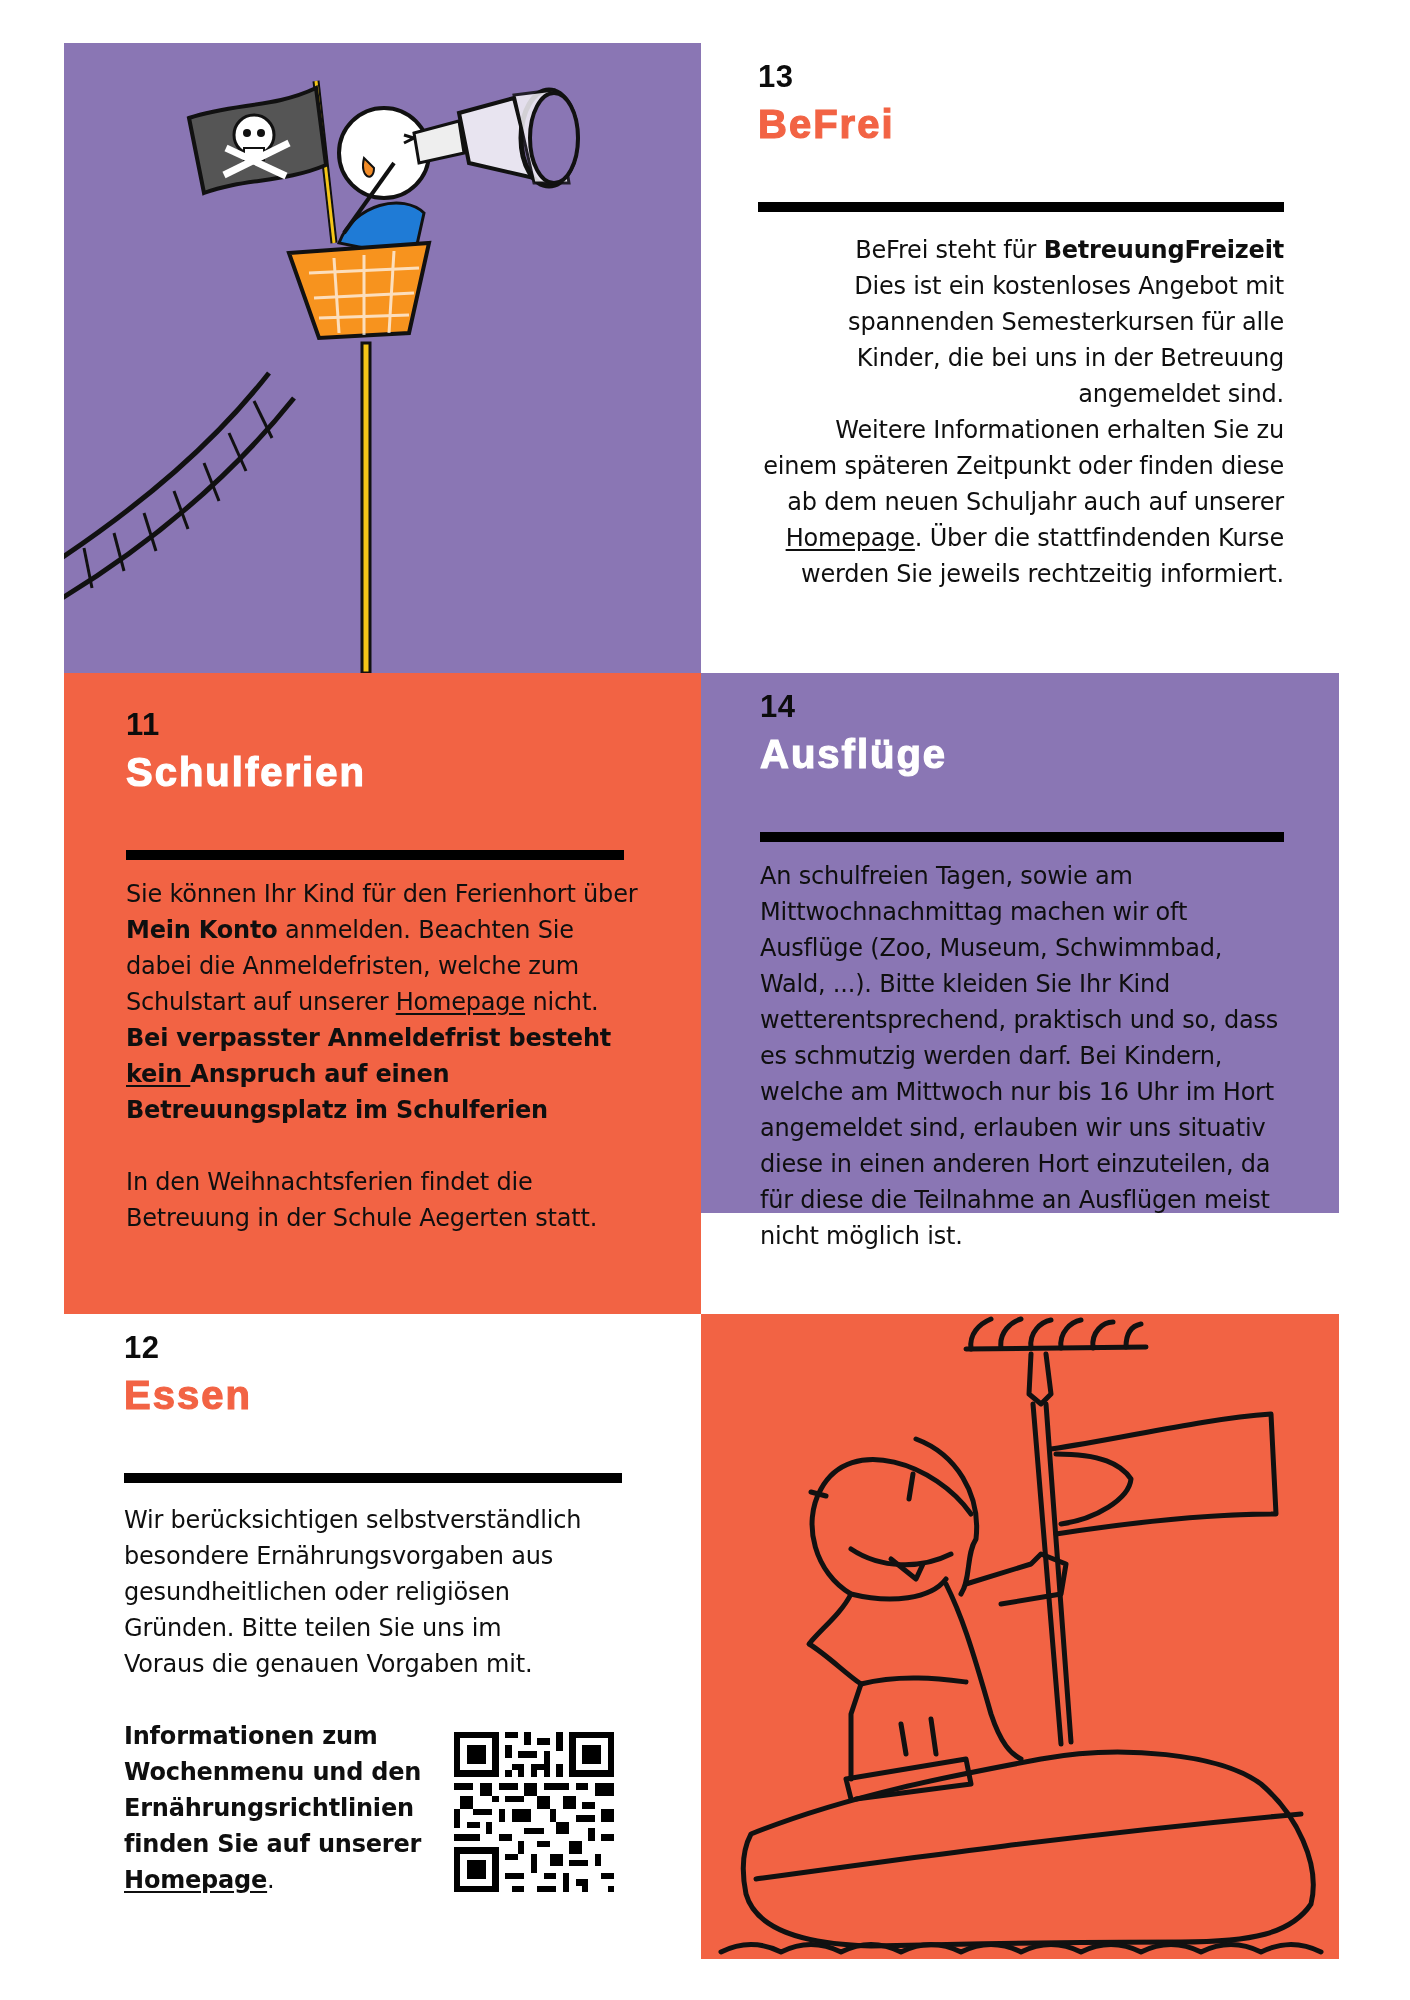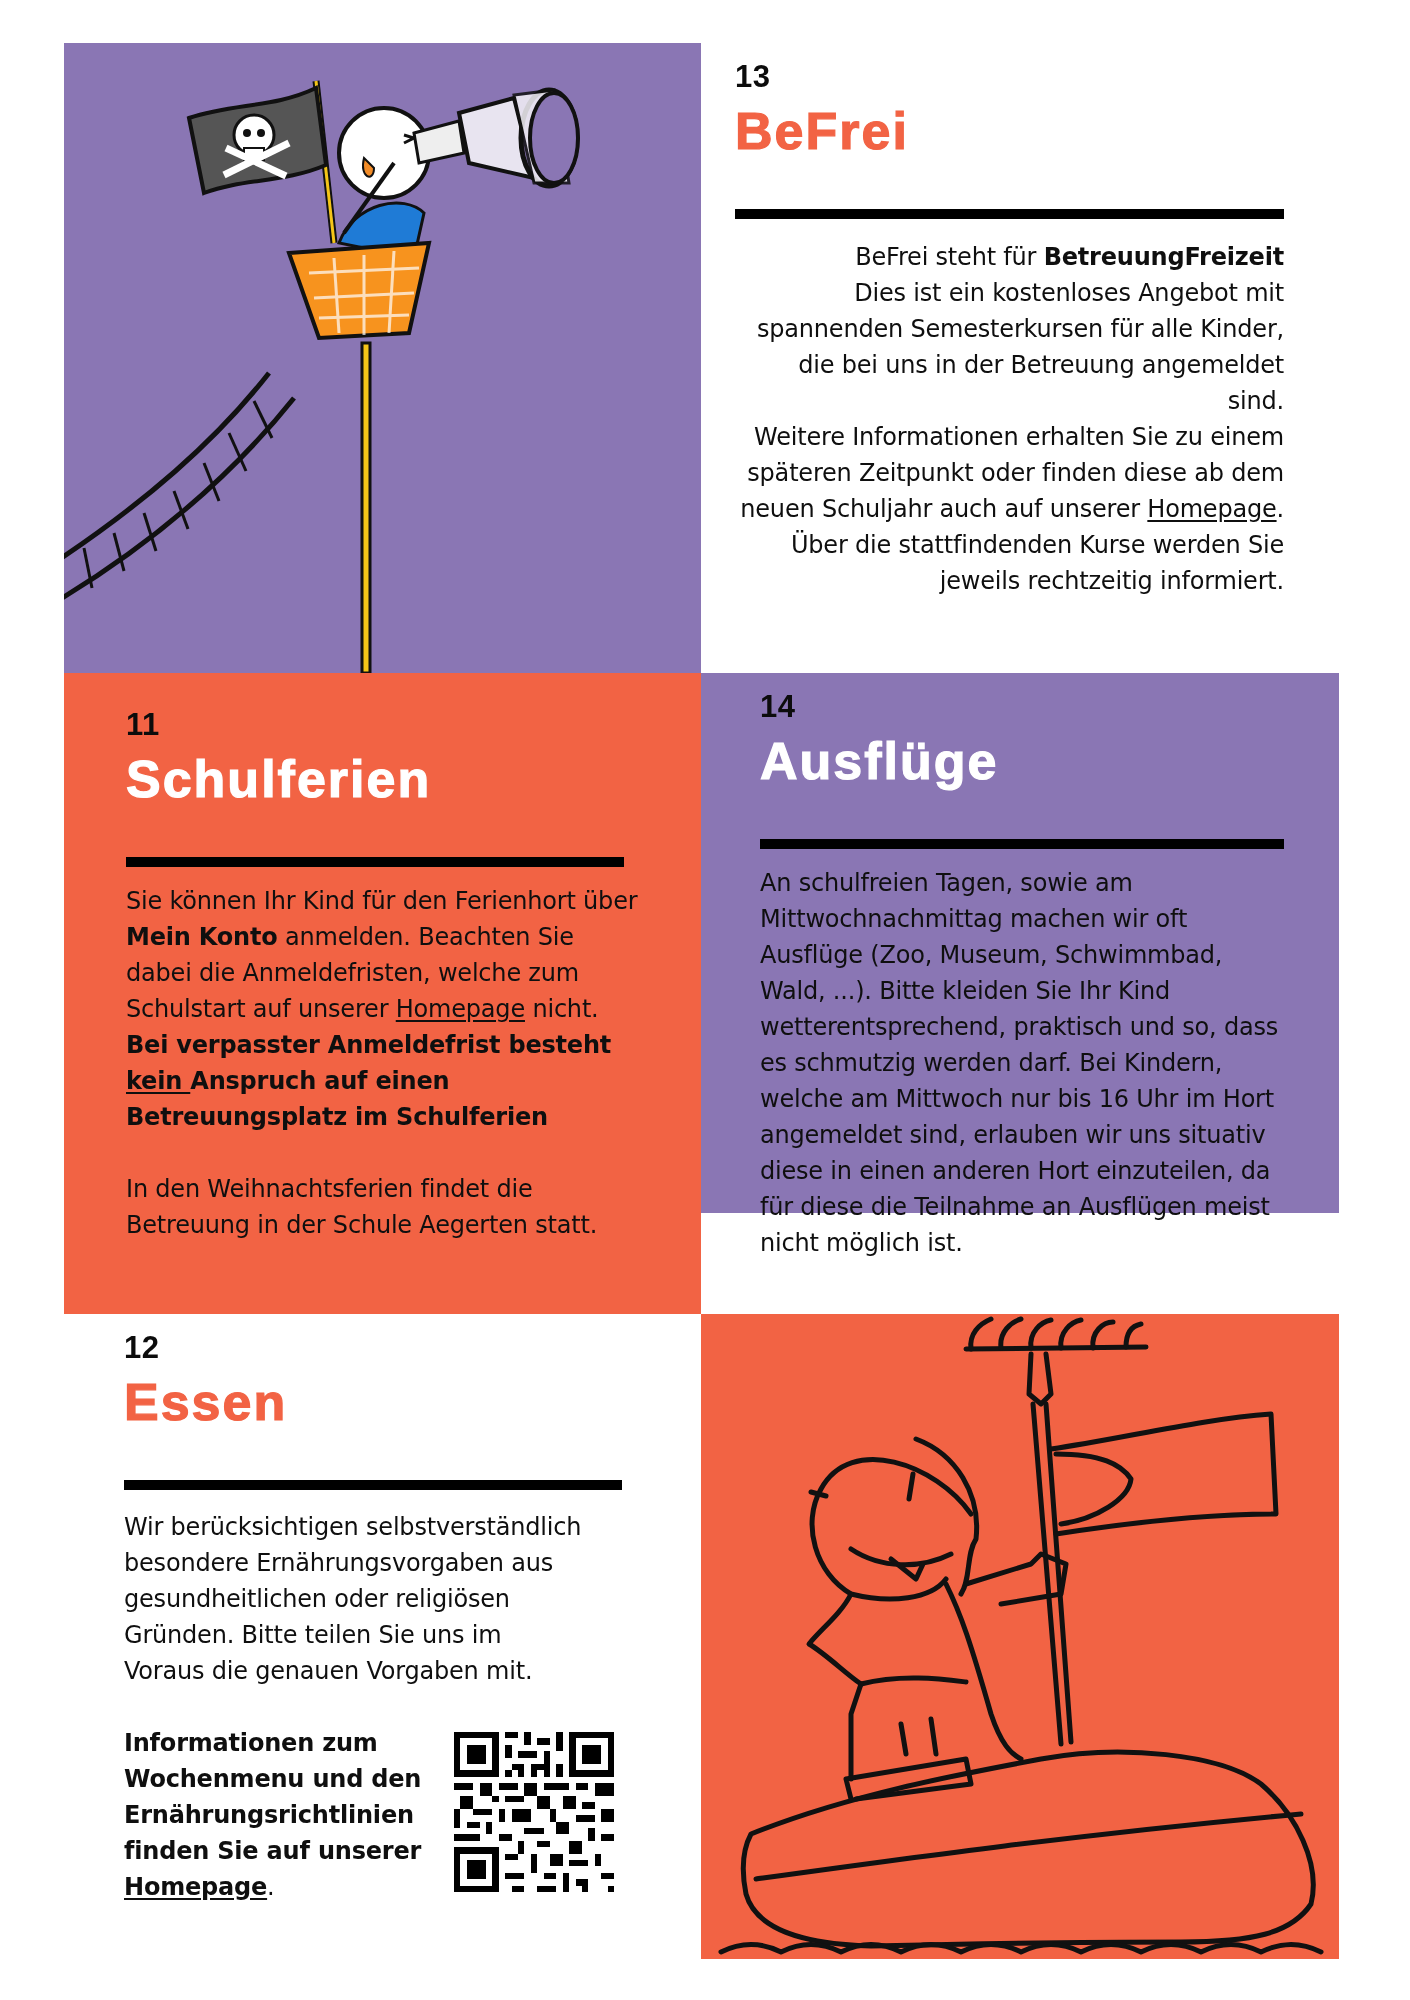--- a/index.html
+++ b/index.html
@@ -14,22 +14,22 @@
     .orange { background: #f26344; }
     .white { background: #ffffff; }
 
     .num {
       font-family: "Liberation Sans", sans-serif;
       font-weight: 700; font-size: 31px; line-height: 34px;
       color: #0c0c0c; letter-spacing: 0.5px;
     }
     .title {
       font-family: "Liberation Sans", sans-serif;
-      font-weight: 900; font-size: 52px; line-height: 52px;
-      letter-spacing: 2px; margin-top: 11px;
+      font-weight: 900; font-size: 40px; line-height: 52px;
+      letter-spacing: 2px; margin-top: 4px;
       -webkit-text-stroke: 1.2px currentColor;
     }
     .title.orange-text { color: #f26344; }
     .title.white-text { color: #ffffff; }
     .rule { height: 10px; background: #000; margin-top: 52px; }
     .body {
       font-family: "DejaVu Sans", sans-serif;
       font-size: 24px; line-height: 36px; color: #0f0f0f;
       margin-top: 19px; letter-spacing: -0.2px;
     }
@@ -90,21 +90,21 @@
           <line x1="250" y1="255" x2="350" y2="250"></line>
         <line x1="255" y1="275" x2="345" y2="272"></line>
         <line x1="270" y1="215" x2="275" y2="290"></line>
           <line x1="300" y1="212" x2="300" y2="292"></line>
         <line x1="330" y1="208" x2="325" y2="290"></line>
       </g>
     </svg>
   </div>
 </div>
 
-<div class="panel white" style="left:701px; top:43px; width:638px; height:630px; padding:17px 55px 0 34px;">
+<div class="panel white" style="left:701px; top:43px; width:638px; height:630px; padding:17px 55px 0 57px;">
   <div class="num">13</div>
   <div class="title orange-text">BeFrei</div>
   <div class="rule" style="margin-top:52px;"></div>
   <div class="body" style="margin-top:20px;text-align:right;">
     <span>BeFrei steht für </span><b>BetreuungFreizeit</b><br>
     <span>Dies ist ein kostenloses Angebot mit spannenden Semesterkursen für alle Kinder, die bei uns in der Betreuung angemeldet sind.</span><br>
     <span>Weitere Informationen erhalten Sie zu einem späteren Zeitpunkt oder finden diese ab dem neuen Schuljahr auch auf unserer </span><span class="u">Homepage</span><span>. Über die stattfindenden Kurse werden Sie jeweils rechtzeitig informiert.</span>
   </div>
 </div>
 

